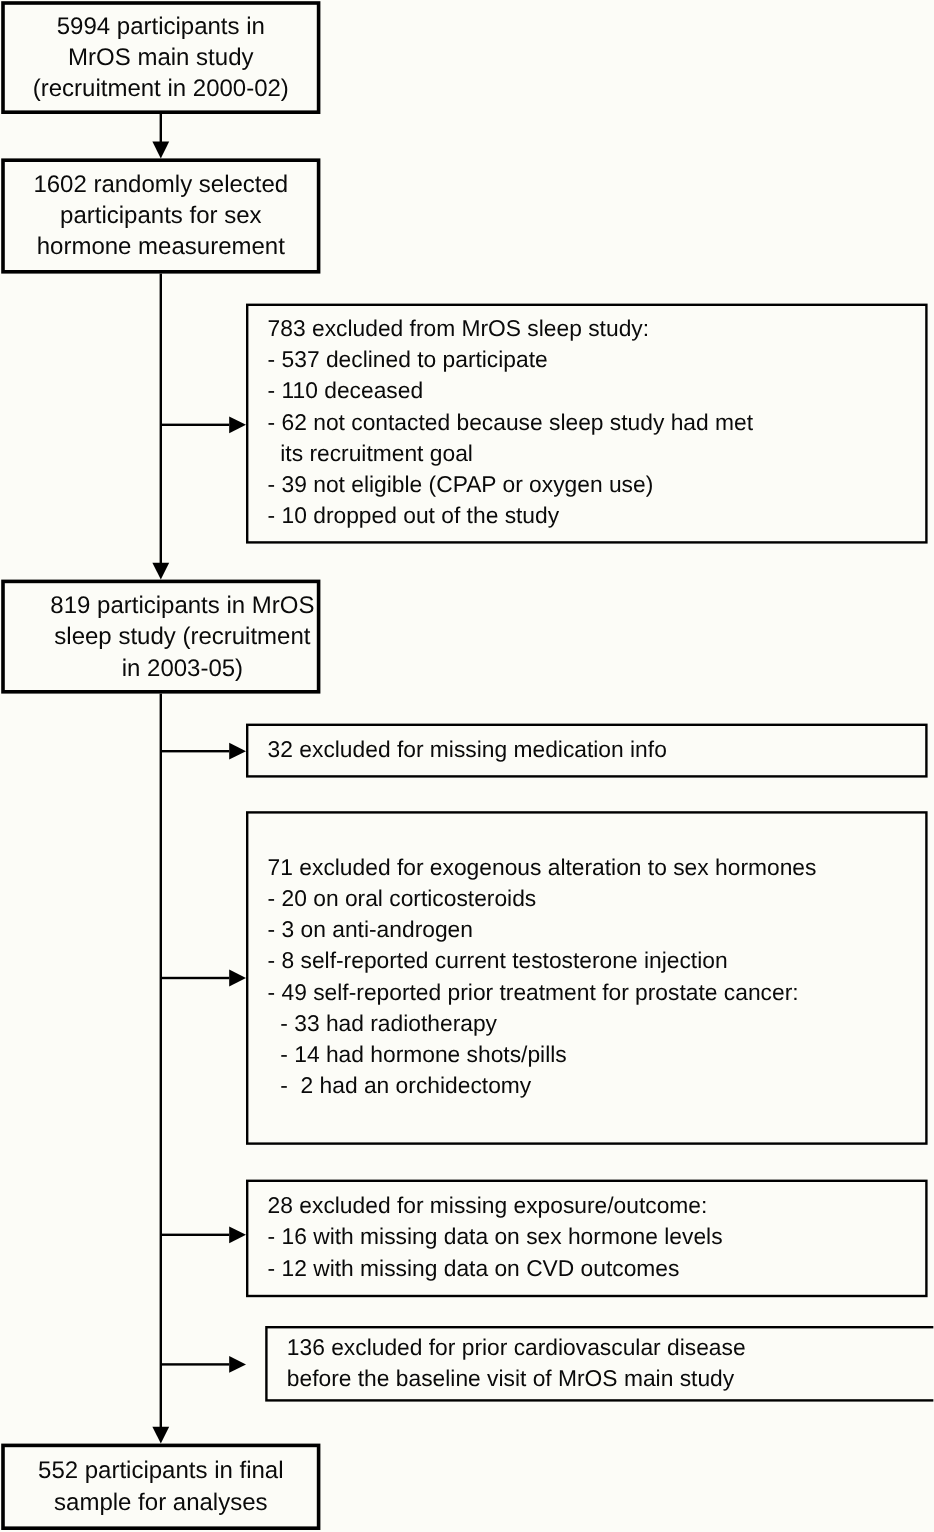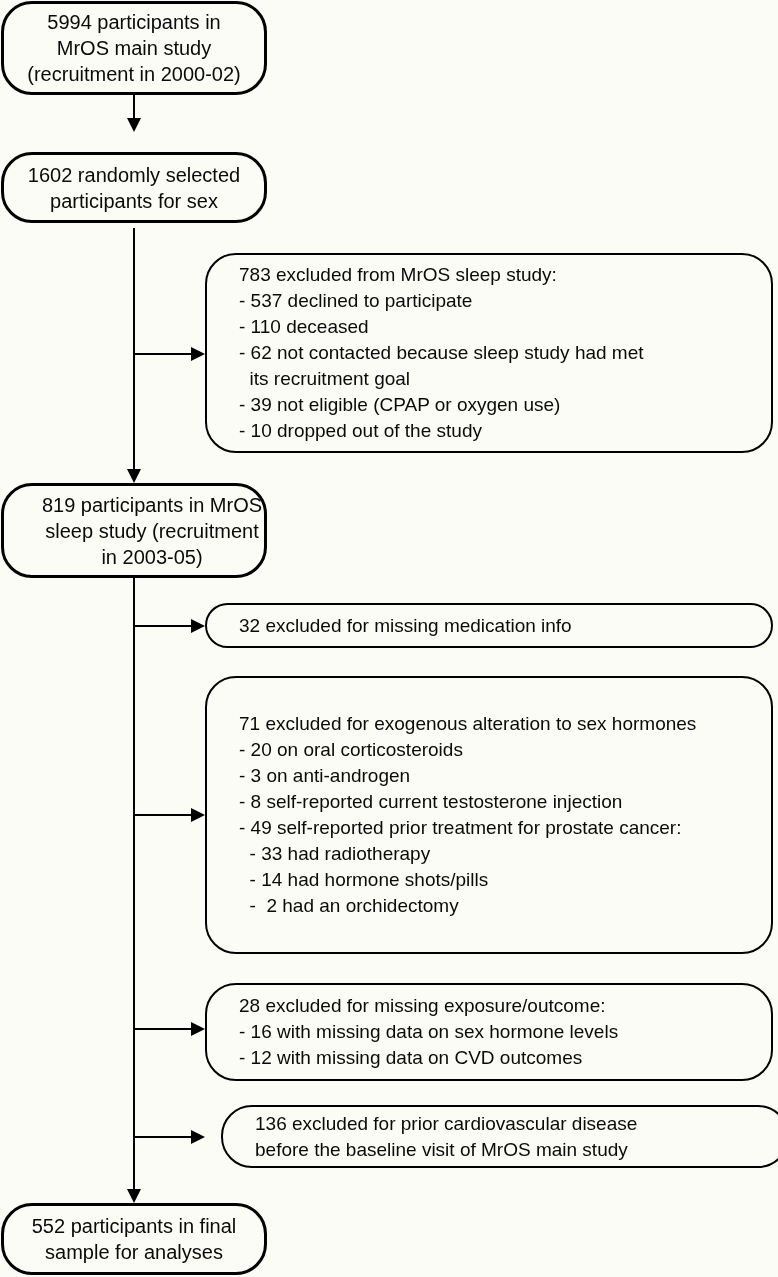--- a/index.html
+++ b/index.html
@@ -16,37 +16,36 @@
     background: #FCFCF7;
     overflow: hidden;
   }
   .fbox, .ebox {
     position: absolute;
     box-sizing: border-box;
     background: #FCFCF7;
     display: flex;
     flex-direction: column;
     justify-content: center;
-    border-radius: 31px;
   }
   .fbox {
     border: 3px solid #000;
     align-items: center;
     text-align: center;
     font-size: 20px;
     line-height: 26px;
     left: 1px;
     width: 266px;
   }
   .ebox {
     border: 2px solid #000;
     font-size: 19px;
     line-height: 26px;
     text-align: left;
-    padding-left: 32px;
+    padding-left: 16px;
     padding-right: 6px;
     left: 205px;
     width: 568px;
   }
   .line { white-space: pre-wrap; }
   .vline {
     position: absolute;
     width: 2px;
     background: #000;
     left: 133px;
@@ -69,21 +68,21 @@
   .arrow-right {
     position: absolute;
     width: 0; height: 0;
     left: 191px;
     border-top: 7px solid transparent;
     border-bottom: 7px solid transparent;
     border-left: 14px solid #000;
   }
   
   #box-main-study      { top: 1px;    height: 94px;  }
-  #box-hormone-select  { top: 132px;  height: 71px; margin-top: 20px;  }
+  #box-hormone-select  { top: 132px;  height: 96px;  }
   #box-sleep-study     { top: 483px;  height: 95px; padding-left: 36px;  }
   #box-final-sample    { top: 1203px; height: 72px;  }
   #box-sleep-excl      { top: 253px;  height: 200px; }
   #box-med-excl        { top: 603px;  height: 45px;  }
   #box-hormone-excl    { top: 676px;  height: 278px; }
   #box-expout-excl     { top: 983px;  height: 98px;  }
   #box-cvd-excl        { top: 1105px; height: 63px; margin-left: 16px;  }
 </style>
 </head>
 <body>
@@ -92,20 +91,21 @@
 
   <div id="box-main-study" class="fbox">
       <div class="line">5994 participants in</div>
       <div class="line">MrOS main study</div>
       <div class="line">(recruitment in 2000-02)</div>
     </div>
 
   <div id="box-hormone-select" class="fbox">
       <div class="line">1602 randomly selected</div>
       <div class="line">participants for sex</div>
+      <div class="line">hormone measurement</div>
     </div>
 
   <div id="box-sleep-study" class="fbox">
       <div class="line">819 participants in MrOS</div>
       <div class="line">sleep study (recruitment</div>
       <div class="line">in 2003-05)</div>
     </div>
 
   <div id="box-final-sample" class="fbox">
       <div class="line">552 participants in final</div>

